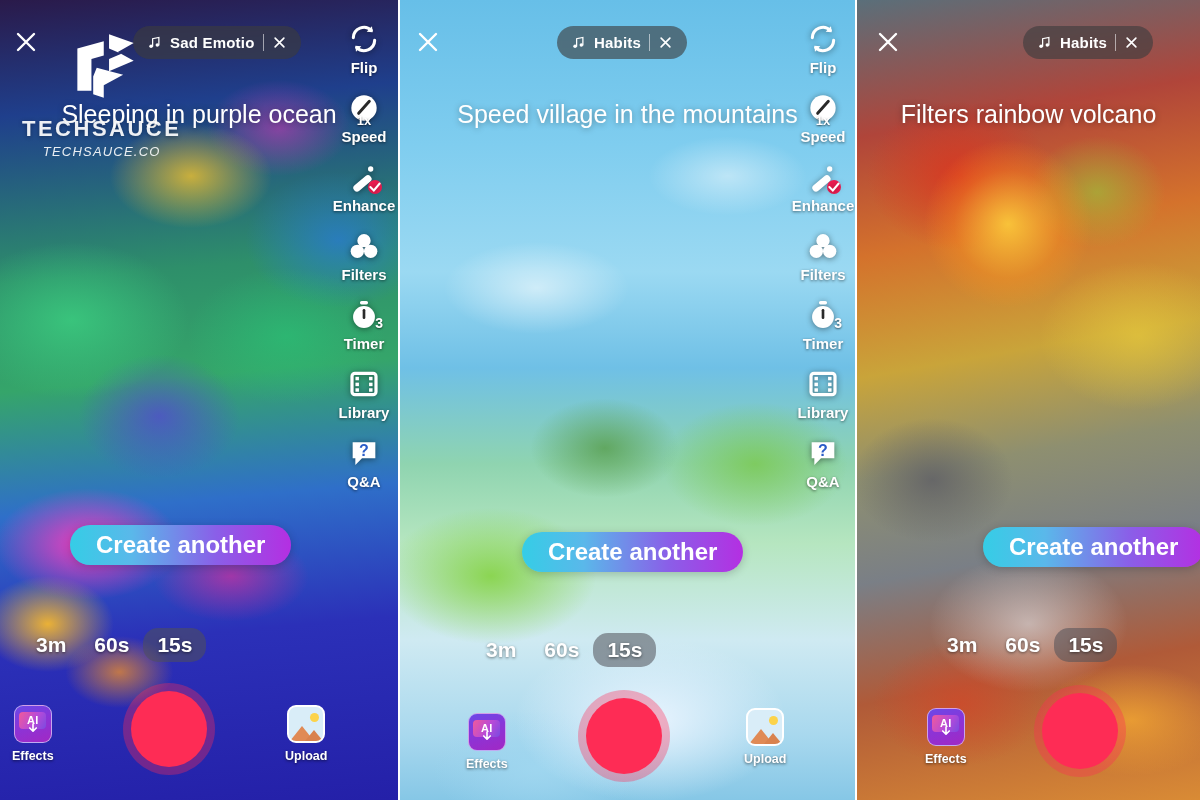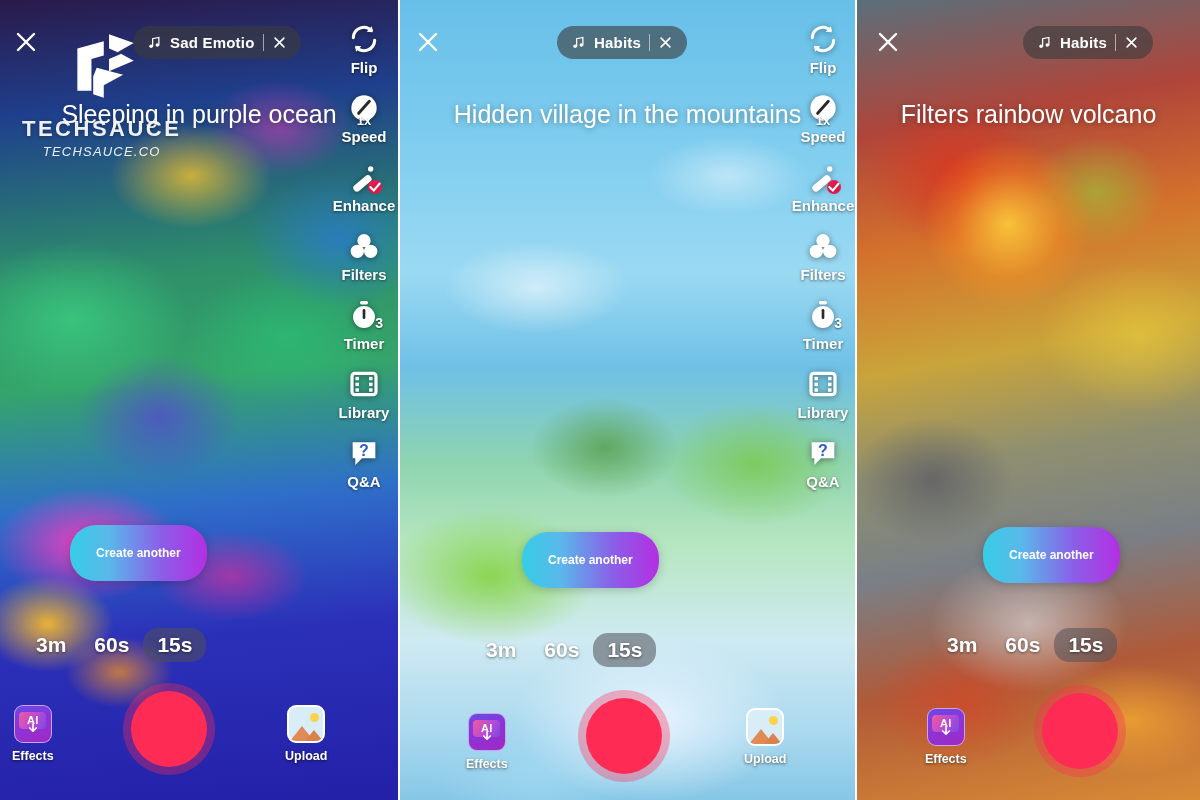--- a/index.html
+++ b/index.html
@@ -118,25 +118,25 @@
   }
   .enhance-dot svg { width: 9px; height: 9px; filter: none; }
   .timer-num {
     position: absolute; right: -2px; bottom: 1px;
     font-size: 14px; font-weight: bold; color: #fff; text-shadow: 0 1px 2px rgba(0,0,0,.6);
   }
 
   
   .create-btn {
     position: absolute;
-    height: 56px; padding: 0 26px;
+    height: 40px; padding: 0 26px;
     display: flex; align-items: center; justify-content: center;
     border-radius: 26px;
     background: linear-gradient(90deg, #35cde6 0%, #5ab8ea 28%, #8a5fe8 66%, #b42fe2 100%);
-    color: #fff; font-size: 12px; font-weight: bold;
+    color: #fff; font-size: 24px; font-weight: bold;
     z-index: 5;
     box-shadow: 0 2px 10px rgba(0,0,0,.2);
     white-space: nowrap;
   }
 
   
   .durations {
     position: absolute; display: flex; align-items: center; z-index: 5;
   }
   .dur {
@@ -378,21 +378,21 @@
       </svg>
       <span class="mtitle">Habits</span>
       <span class="divider"></span>
       <span class="pclose">
         <svg viewBox="0 0 24 24">
           <path d="M5 5 L19 19 M19 5 L5 19" stroke="#fff" stroke-width="2.6" stroke-linecap="round" fill="none"></path>
         </svg>
       </span>
     </div>
 
-    <div class="prompt" style="top:98px;">Hidden village in the mountains</div>
+    <div class="prompt" style="top:98px;">Speed village in the mountains</div>
 
     <div class="rail" style="right:0px;">
       <div class="tool">
         <span class="glyph">
           <svg viewBox="0 0 24 24">
             <path d="M4 11a8 8 0 0 1 13.5-5.5 M20 13a8 8 0 0 1-13.5 5.5" stroke="#fff" stroke-width="2.3" fill="none" stroke-linecap="round"></path>
             <path d="M18 2.5 L18.5 7 L14 6.5 Z" fill="#fff"></path>
               <path d="M6 21.5 L5.5 17 L10 17.5 Z" fill="#fff"></path>
           </svg>
         </span>

